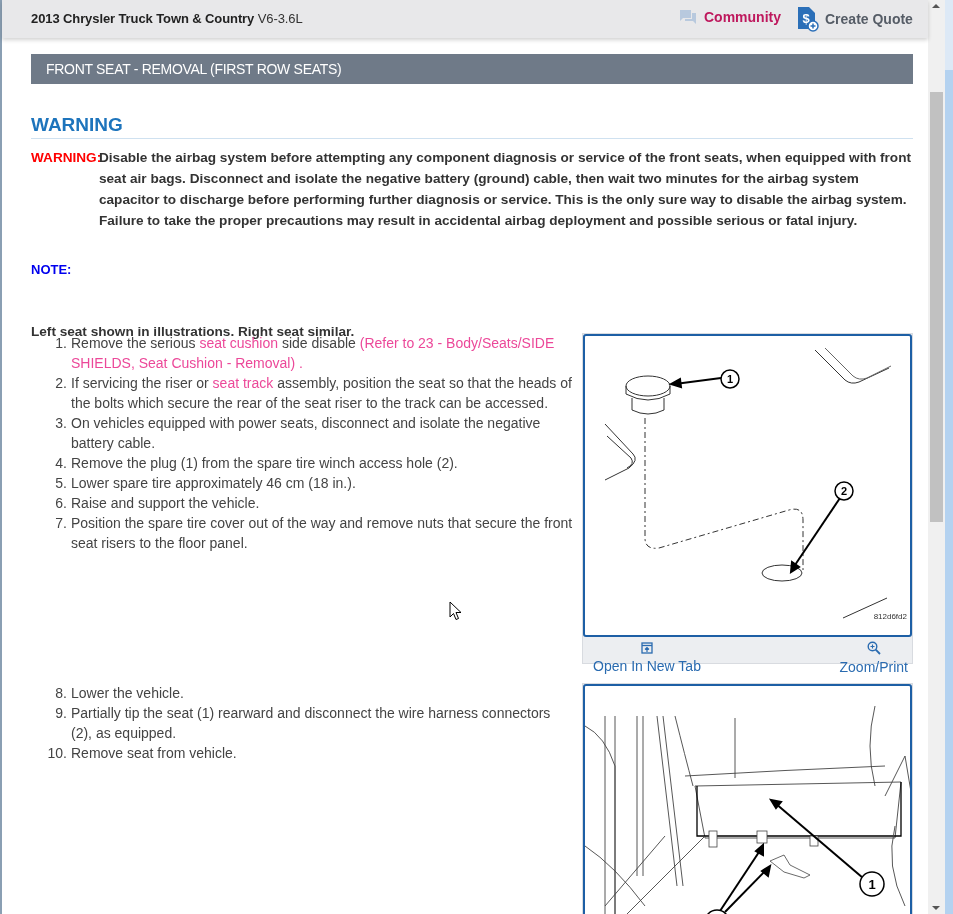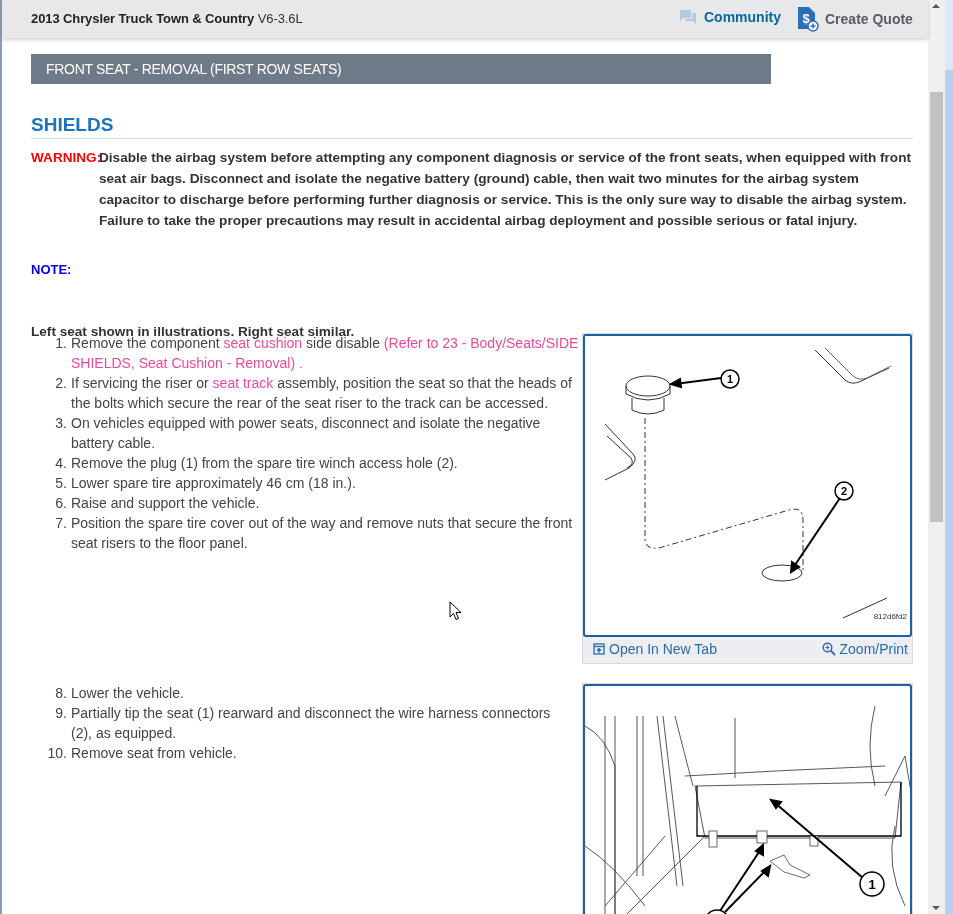--- a/index.html
+++ b/index.html
@@ -13,40 +13,40 @@
     background: #e8e8ea; box-shadow: 0 2px 4px rgba(0,0,0,0.18);
     z-index: 2;
   }
   .vehicle-title {
     position: absolute; left: 29px; top: 11px; font-size: 13px; color: #222; font-weight: bold;
     letter-spacing: -0.1px;
   }
   .vehicle-title .engine { font-weight: normal; color: #333; }
   .community {
     position: absolute; left: 677px; top: 9px; display: flex; align-items: center; gap: 7px;
-    color: #0369a1; font-size: 14px; font-weight: bold; cursor: pointer;
+    color: #be185d; font-size: 14px; font-weight: bold; cursor: pointer;
   }
   .create-quote {
     position: absolute; left: 795px; top: 6px; display: flex; align-items: center; gap: 6px;
     color: #555c66; font-size: 14px; font-weight: bold; cursor: pointer;
   }
 
   .scrollbar {
     position: absolute; left: 928px; top: 0; width: 17px; height: 914px; background: #f0f0f0;
   }
   .scroll-up { position: absolute; left: 4px; top: 4px; width: 0; height: 0;
     border-left: 4px solid transparent; border-right: 4px solid transparent; border-bottom: 4px solid #555; }
   .scroll-down { position: absolute; left: 4px; bottom: 4px; width: 0; height: 0;
     border-left: 4px solid transparent; border-right: 4px solid transparent; border-top: 4px solid #555; }
   .scroll-thumb { position: absolute; left: 2px; top: 92px; width: 13px; height: 430px; background: #c1c1c1; }
   .right-strip { position: absolute; left: 945px; top: 0; width: 8px; height: 914px;
     background: linear-gradient(to bottom, #dde9f6 0, #dde9f6 70px, #b4d2f0 70px, #b4d2f0 100%); }
 
   .section-header {
-    position: absolute; left: 31px; top: 54px; width: 740px; height: 30px; background: #6f7a88;
+    position: absolute; left: 31px; top: 54px; width: 882px; height: 30px; background: #6f7a88;
     color: #fff; font-size: 14px; padding: 7px 15px; letter-spacing: -0.3px;
   }
 
   .removal-heading {
     position: absolute; left: 31px; top: 114px; width: 882px; font-size: 19px; font-weight: bold;
     color: #1d74bc; padding-bottom: 2px; border-bottom: 1px solid #cfe1f0;
   }
 
   .warning { position: absolute; left: 31px; top: 147px; width: 885px; font-size: 13.6px; line-height: 21px; font-weight: bold; color: #333; }
   .warning .label { color: #ff0000; position: absolute; left: 0; top: 0; }
@@ -65,21 +65,21 @@
 
   .figure {
     position: absolute; left: 582px; width: 331px; background: #eceef1; border: 1px solid #d8dbe0;
   }
   .figure .img { background: #fff; border: 2px solid #1d5fa5; border-radius: 3px; position: relative; overflow: hidden; }
   .fig-a { top: 333px; height: 331px; }
   .fig-a .img { height: 303px; }
   .fig-b { top: 683px; height: 240px; }
   .fig-b .img { height: 240px; }
   .fig-actions { display: flex; justify-content: space-between; align-items: center; padding: 4px 4px 0 10px; font-size: 14px; color: #2a6bb0; }
-  .fig-action { display: flex; align-items: center; gap: 4px; cursor: pointer; }
+  .fig-action { display: flex; align-items: center; gap: 4px; cursor: pointer; flex-direction: column; }
   .fig-code { position: absolute; right: 3px; bottom: 14px; font-size: 8px; color: #333; }
 
   .cursor { position: absolute; left: 449px; top: 601px; }
 </style>
 </head>
 <body>
 
 <div class="left-edge"></div>
 
 <div class="topbar">
@@ -107,34 +107,34 @@
 
 <div class="scrollbar">
   <div class="scroll-up"></div>
   <div class="scroll-thumb"></div>
   <div class="scroll-down"></div>
 </div>
 <div class="right-strip"></div>
 
 <div class="section-header">FRONT SEAT - REMOVAL (FIRST ROW SEATS)</div>
 
-<div class="removal-heading">SHIELDS</div>
+<div class="removal-heading">WARNING</div>
 
 <div class="warning">
   <span class="label">WARNING:</span>
   <span class="body">Disable the airbag system before attempting any component diagnosis or service of the front seats, when equipped with front seat air bags. Disconnect and isolate the negative battery (ground) cable, then wait two minutes for the airbag system capacitor to discharge before performing further diagnosis or service. This is the only sure way to disable the airbag system. Failure to take the proper precautions may result in accidental airbag deployment and possible serious or fatal injury.</span>
 </div>
 
 <div class="note-label">NOTE:</div>
 <div class="note-text">Left seat shown in illustrations. Right seat similar.</div>
 
 <ol class="steps steps-a">
   <li>
     <span class="num">1.</span>
-    <span>Remove the component </span><span class="link">seat cushion</span><span> side disable </span><span class="link">(Refer to 23 - Body/Seats/SIDE SHIELDS, Seat Cushion - Removal) .</span>
+    <span>Remove the serious </span><span class="link">seat cushion</span><span> side disable </span><span class="link">(Refer to 23 - Body/Seats/SIDE SHIELDS, Seat Cushion - Removal) .</span>
   </li>
   <li>
     <span class="num">2.</span>
     <span>If servicing the riser or </span><span class="link">seat track</span><span> assembly, position the seat so that the heads of the bolts which secure the rear of the seat riser to the track can be accessed.</span>
   </li>
   <li>
     <span class="num">3.</span>
     <span>On vehicles equipped with power seats, disconnect and isolate the negative battery cable.</span>
   </li>
   <li>

